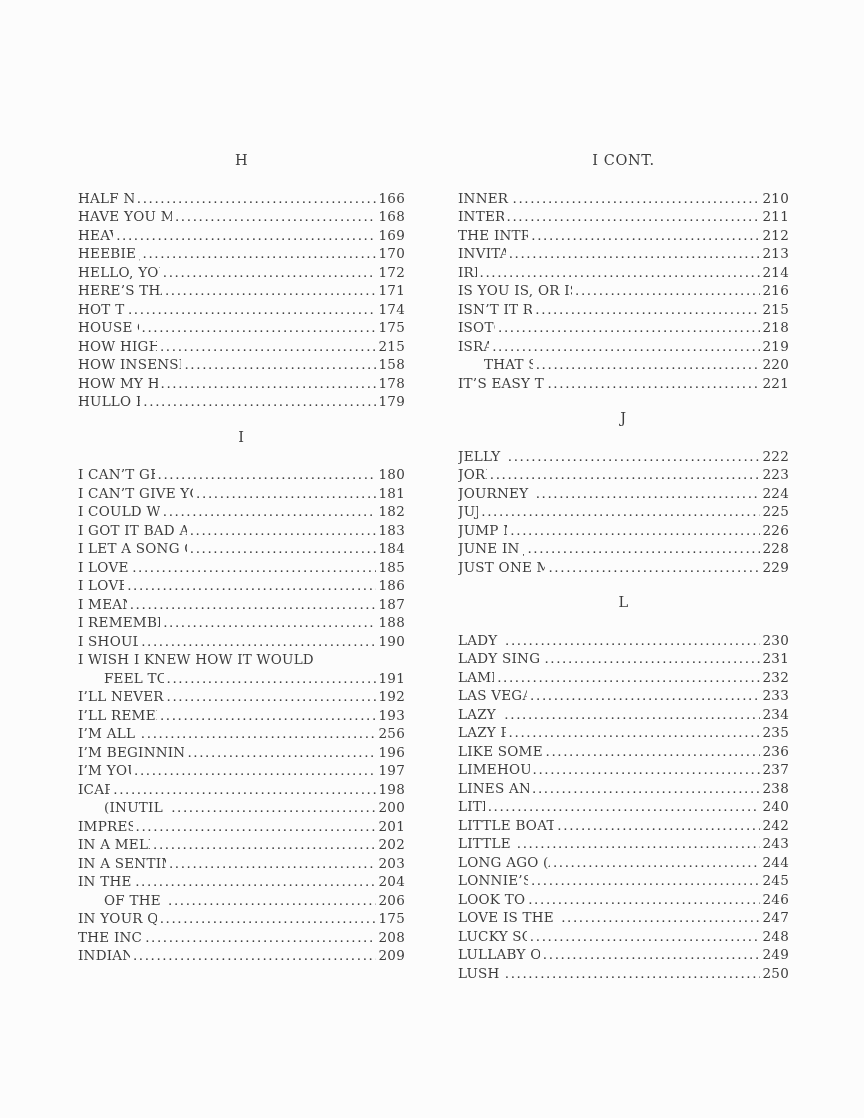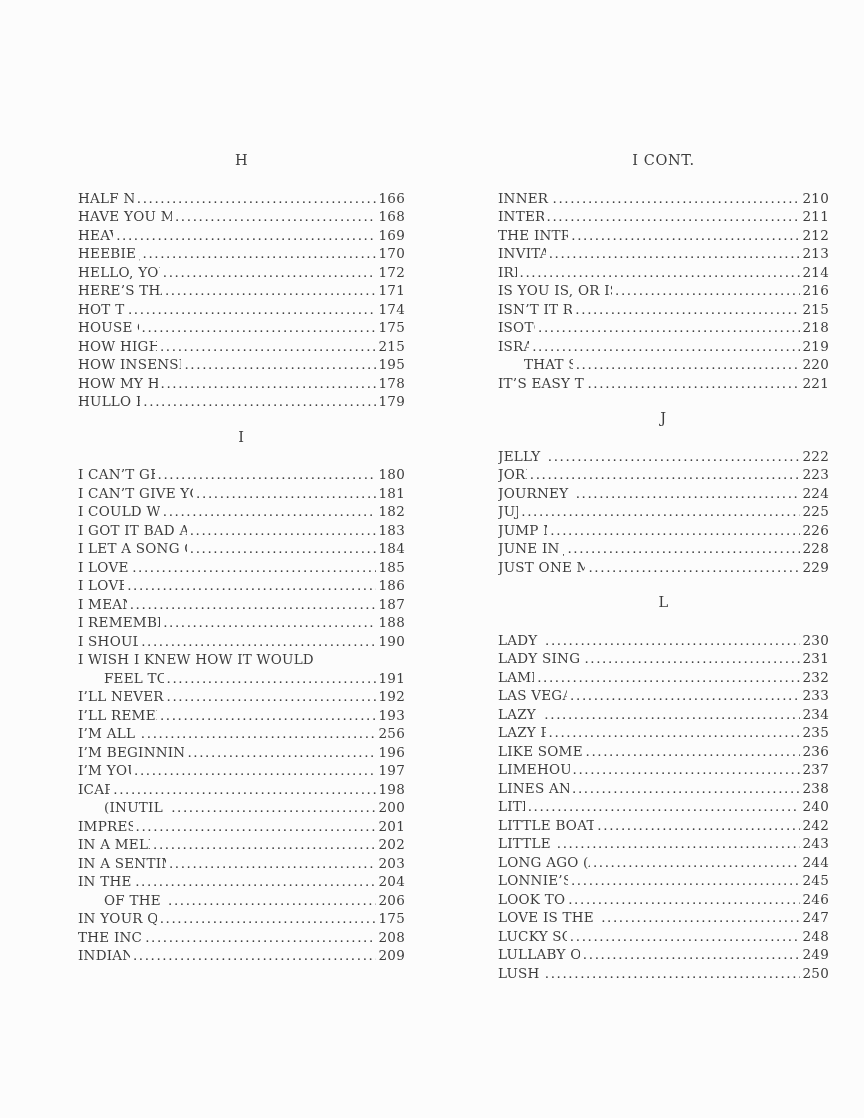--- a/index.html
+++ b/index.html
@@ -17,21 +17,21 @@
   }
   .page {
     position: absolute;
     inset: 0;
   }
   .col {
     position: absolute;
     top: 151px;
   }
   .col-left  { left: 78px;  width: 327px; }
-  .col-right { left: 458px; width: 331px; margin-left: 40px; }
+  .col-right { left: 458px; width: 331px; }
 
   .section + .section { margin-top: 17px; }
 
   .heading {
     text-align: center;
     font-size: 14.5px;
     line-height: 18.5px;
     letter-spacing: 0.6px;
     margin-bottom: 19px;
   }
@@ -132,21 +132,21 @@
           <div class="entry-line">
             <span class="title">HOW HIGH THE MOON</span>
             <span class="dots"></span>
             <span class="pagenum">215</span>
           </div>
         </div>
         <div class="entry">
           <div class="entry-line">
             <span class="title">HOW INSENSITIVE (INSENSATÉZ)</span>
             <span class="dots"></span>
-            <span class="pagenum">195</span>
+            <span class="pagenum">158</span>
           </div>
         </div>
         <div class="entry">
           <div class="entry-line">
             <span class="title">HOW MY HEART SINGS</span>
             <span class="dots"></span>
             <span class="pagenum">178</span>
           </div>
         </div>
         <div class="entry">

